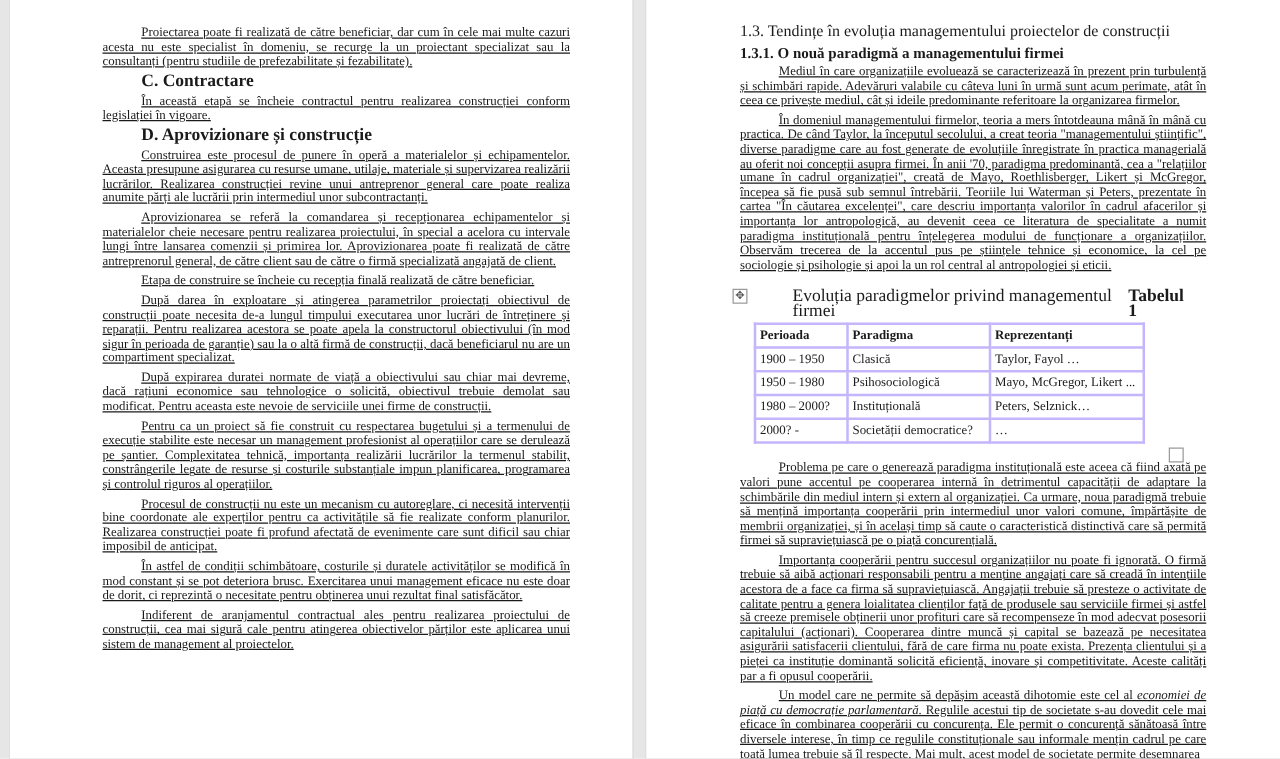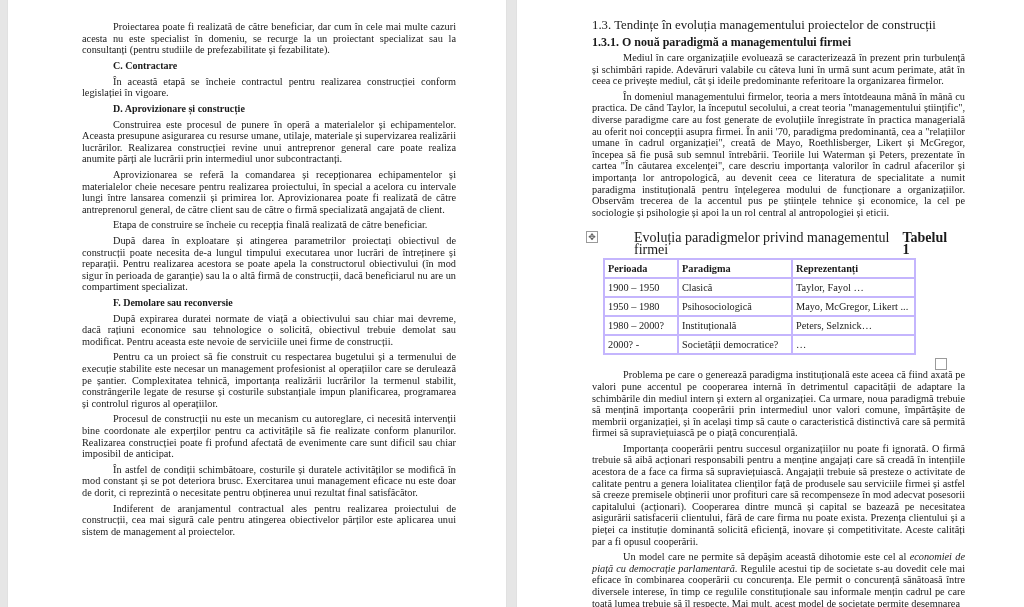--- a/index.html
+++ b/index.html
@@ -12,22 +12,22 @@
     }
     .page {
       position:absolute; top:0; height:607px; background:#fff;
       box-shadow:0 0 1px #c8c8c8;
     }
     #page-left  { left:8px;   width:498px; }
     #page-right { left:517px; width:599px; }
     .content { position:absolute; left:74px; width:374px; font-size:10.3px; line-height:11.6px; }
     #page-left .content { top:21px; left:74px; width:374px; }
     #page-right .content { top:18px; left:75px; width:373px; }
-    p { margin:0 0 4px 0; text-align:justify; text-indent:31px; }
-    h3.sec { margin:0 0 4px 31px; font-size:10px; font-weight:bold; line-height:11.8px; }
+    p { margin:0 0 4px 0; text-align:justify; text-indent:31px;text-decoration:underline; }
+    h3.sec { margin:0 0 4px 31px; font-size:14px; font-weight:bold; line-height:11.8px; }
     h2.chap { margin:0 0 3px 0; font-size:12.8px; font-weight:normal; line-height:15px; }
     h3.sub { margin:0 0 4px 0; font-size:12px; font-weight:bold; line-height:12px; }
     .tbl-wrap { position:relative; margin:14px 0 14px 0; }
     .move-handle {
       position:absolute; left:-6px; top:-1px; width:10px; height:10px;
       border:1px solid #9a9a9a; font-size:9px; line-height:10px; text-align:center; color:#555;
       font-family:"DejaVu Sans", sans-serif;
     }
     .tbl-caption { display:flex; justify-content:space-between; padding-left:42px; padding-right:12px; font-size:14px; line-height:12px; margin-bottom:2px; }
     .tbl-caption .num { font-weight:bold; }
@@ -43,21 +43,20 @@
 <div class="page" id="page-left">
   <div class="content">
     <p>Proiectarea poate fi realizată de către beneficiar, dar cum în cele mai multe cazuri acesta nu este specialist în domeniu, se recurge la un proiectant specializat sau la consultanți (pentru studiile de prefezabilitate și fezabilitate).</p>
     <h3 class="sec">C. Contractare</h3>
     <p>În această etapă se încheie contractul pentru realizarea construcției conform legislației în vigoare.</p>
     <h3 class="sec">D. Aprovizionare și construcție</h3>
     <p>Construirea este procesul de punere în operă a materialelor și echipamentelor. Aceasta presupune asigurarea cu resurse umane, utilaje, materiale și supervizarea realizării lucrărilor. Realizarea construcției revine unui antreprenor general care poate realiza anumite părți ale lucrării prin intermediul unor subcontractanți.</p>
     <p>Aprovizionarea se referă la comandarea și recepționarea echipamentelor și materialelor cheie necesare pentru realizarea proiectului, în special a acelora cu intervale lungi între lansarea comenzii și primirea lor. Aprovizionarea poate fi realizată de către antreprenorul general, de către client sau de către o firmă specializată angajată de client.</p>
     <p>Etapa de construire se încheie cu recepția finală realizată de către beneficiar.</p>
     <p>După darea în exploatare și atingerea parametrilor proiectați obiectivul de construcții poate necesita de-a lungul timpului executarea unor lucrări de întreținere și reparații. Pentru realizarea acestora se poate apela la constructorul obiectivului (în mod sigur în perioada de garanție) sau la o altă firmă de construcții, dacă beneficiarul nu are un compartiment specializat.</p>
-    <h3 class="sec">F. Demolare sau reconversie</h3>
     <p>După expirarea duratei normate de viață a obiectivului sau chiar mai devreme, dacă rațiuni economice sau tehnologice o solicită, obiectivul trebuie demolat sau modificat. Pentru aceasta este nevoie de serviciile unei firme de construcții.</p>
     <p>Pentru ca un proiect să fie construit cu respectarea bugetului și a termenului de execuție stabilite este necesar un management profesionist al operațiilor care se derulează pe șantier. Complexitatea tehnică, importanța realizării lucrărilor la termenul stabilit, constrângerile legate de resurse și costurile substanțiale impun planificarea, programarea și controlul riguros al operațiilor.</p>
     <p>Procesul de construcții nu este un mecanism cu autoreglare, ci necesită intervenții bine coordonate ale experților pentru ca activitățile să fie realizate conform planurilor. Realizarea construcției poate fi profund afectată de evenimente care sunt dificil sau chiar imposibil de anticipat.</p>
     <p>În astfel de condiții schimbătoare, costurile și duratele activităților se modifică în mod constant și se pot deteriora brusc. Exercitarea unui management eficace nu este doar de dorit, ci reprezintă o necesitate pentru obținerea unui rezultat final satisfăcător.</p>
     <p>Indiferent de aranjamentul contractual ales pentru realizarea proiectului de construcții, cea mai sigură cale pentru atingerea obiectivelor părților este aplicarea unui sistem de management al proiectelor.</p>
   </div>
 </div>
 
 <div class="page" id="page-right">
   <div class="content">

